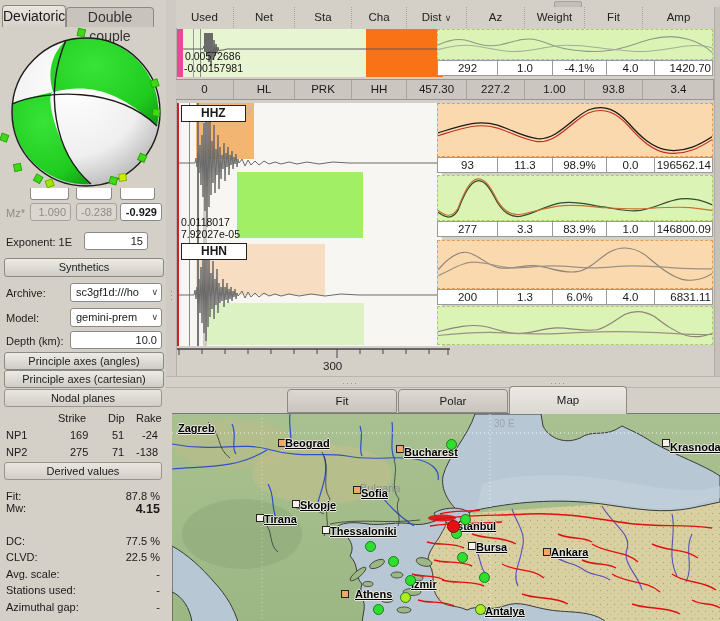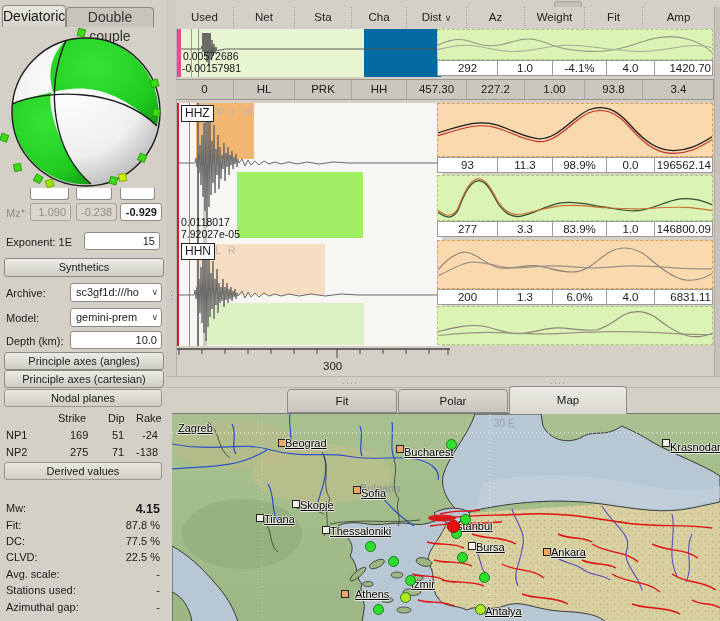--- a/index.html
+++ b/index.html
@@ -40,26 +40,26 @@
   .valrow .vc{background:#fff;border:1px solid #9a9a9a;border-left:none;line-height:14px;
       text-align:center;font-size:11.5px;overflow:hidden;white-space:nowrap;}
   .valrow .vc:first-child{border-left:1px solid #9a9a9a;}
   .valrow .vc.clip{direction:rtl;text-align:right;padding-right:1px;}
 
   .fitplot{position:absolute;width:276px;box-sizing:border-box;}
   .fitplot.orange{background:#fbd9ae;border:1px dashed #dd9d55;}
   .fitplot.green{background:#dcf3b6;border:1px dashed #a3cc74;}
   .fitplot svg{display:block;width:100%;height:100%;}
 
-  #wave-summary{left:177px;top:29px;width:260px;height:48px;background:#0369a1;
-      border-left:4px solid #ec4899;overflow:hidden;}
+  #wave-summary{left:177px;top:29px;width:260px;height:48px;background:#f97316;
+      border-left:6px solid #ec4899;overflow:hidden;}
   #wave-panel{left:177px;top:103px;width:263px;height:243px;background:#f7f6f2;
       border-left:2px solid #cc2222;overflow:hidden;}
-  .chan-label{position:absolute;background:#fff;border:1px solid #222;font-weight:normal;
-      font-size:12px;padding:0 3px;line-height:15px;z-index:5;}
+  .chan-label{position:absolute;background:#fff;border:1px solid #222;font-weight:bold;
+      font-size:12px;padding:0 19px;line-height:15px;z-index:5;}
   .phases{position:absolute;color:#bbb7af;font-size:11px;letter-spacing:2px;z-index:4;}
   .ampnum{position:absolute;font-size:10.5px;color:#111;line-height:11.5px;z-index:5;white-space:pre;}
   .vline{position:absolute;top:0;bottom:0;width:1px;background:#8a8a8a;}
 
   #ruler{left:177px;top:348px;width:273px;height:27px;}
   #ruler svg{display:block;}
   #ruler .rlabel{position:absolute;left:146px;top:12px;font-size:11.5px;color:#222;}
 
   
   .vsplit{left:166px;top:0;width:10px;height:377px;background:#cfcbc4;border-right:1px solid #b5b1aa;}
@@ -70,21 +70,21 @@
 
   
   .btab{position:absolute;top:389px;height:22px;line-height:22px;text-align:center;font-size:11.5px;
         background:linear-gradient(#ddd9d2,#c9c5be);border:1px solid #8d8a84;border-radius:4px 4px 0 0;}
   .btab.active{top:386px;height:27px;line-height:26px;background:linear-gradient(#eceae5,#dbd7d0);z-index:3;border-bottom:none;}
 
   
   #map{left:172px;top:413px;width:548px;height:208px;overflow:hidden;background:#b7c7d3;
        border-top:1px solid #777;}
   #map svg{position:absolute;left:0;top:0;}
-  .city{position:absolute;font-size:11px;font-weight:normal;color:#000;text-decoration:underline;
+  .city{position:absolute;font-size:11px;font-weight:bold;color:#000;text-decoration:underline;
         white-space:nowrap;z-index:6;
         text-shadow:1px 0 0 #e8e8e0,-1px 0 0 #e8e8e0,0 1px 0 #e8e8e0,0 -1px 0 #e8e8e0;}
   .cmark{position:absolute;width:6px;height:6px;border:1px solid #222;z-index:6;}
   .cmark.orange{background:#f2a764;}
   .cmark.white{background:#f4f2ea;}
   .map-dot{position:absolute;width:9px;height:9px;border-radius:50%;border:1px solid #1d7a1d;z-index:7;}
   .map-epi{position:absolute;width:11px;height:11px;border-radius:50%;background:#e81010;border:1px solid #8d0606;z-index:7;}
   .maplabel-dim{position:absolute;font-size:11px;color:#8a8f96;z-index:5;}
   .gridlabel{position:absolute;font-size:10px;color:#9aa3ad;z-index:5;}
   .nprow{position:absolute;width:158px;}
@@ -141,21 +141,21 @@
     <div class="stubfield" style="left:76px;top:188px;width:34px"></div>
     <div class="stubfield" style="left:120px;top:188px;width:33px"></div>
   </div>
 
   <div class="label" style="left:6px;top:207px;color:#8f8b85">Mz*</div>
   <div class="field disabled" style="left:30px;top:203px;width:41px">1.090</div>
   <div class="field disabled" style="left:76px;top:203px;width:41px">-0.238</div>
   <div class="field" style="left:120px;top:203px;width:42px;font-weight:bold">-0.929</div>
 
   <div class="label" style="left:6px;top:236px">Exponent: 1E</div>
-  <div class="field" style="left:84px;top:232px;width:76px">15</div>
+  <div class="field" style="left:84px;top:232px;width:64px">15</div>
 
   <div class="btn" style="left:4px;top:258px;width:158px;height:17px;line-height:17px">Synthetics</div>
 
   <div class="label" style="left:6px;top:287px">Archive:</div>
   <div class="select" style="left:70px;top:283px;width:92px;height:19px">
     <span>sc3gf1d:///ho</span>
     <span class="chev">∨</span>
   </div>
   <div class="label" style="left:6px;top:312px">Model:</div>
   <div class="select" style="left:70px;top:308px;width:92px;height:19px">
@@ -182,21 +182,21 @@
   </div>
   <div class="nprow" style="top:446px">
     <span style="left:6px">NP2</span>
     <span style="left:70px">275</span>
     <span style="left:112px">71</span>
     <span style="left:136px">-138</span>
   </div>
 
   <div class="hdrbar" style="left:4px;top:462px;width:156px;height:16px;line-height:16px">Derived values</div>
   <div class="drow bold" style="top:502px"><span>Mw:</span><span class="dv">4.15</span></div>
-  <div class="drow" style="top:519px"><span>Fit:</span><span class="dv">87.8 %</span></div>
+  <div class="drow" style="top:490px"><span>Fit:</span><span class="dv">87.8 %</span></div>
   <div class="drow" style="top:535px"><span>DC:</span><span class="dv">77.5 %</span></div>
   <div class="drow" style="top:551px"><span>CLVD:</span><span class="dv">22.5 %</span></div>
   <div class="drow" style="top:568px"><span>Avg. scale:</span><span class="dv">-</span></div>
   <div class="drow" style="top:584px"><span>Stations used:</span><span class="dv">-</span></div>
   <div class="drow" style="top:601px"><span>Azimuthal gap:</span><span class="dv">-</span></div>
 
   <div class="abs vsplit">
       <div class="grip" style="left:2px;top:290px;writing-mode:vertical-rl">···</div>
     </div>
   <div class="abs scrollbar"></div>

